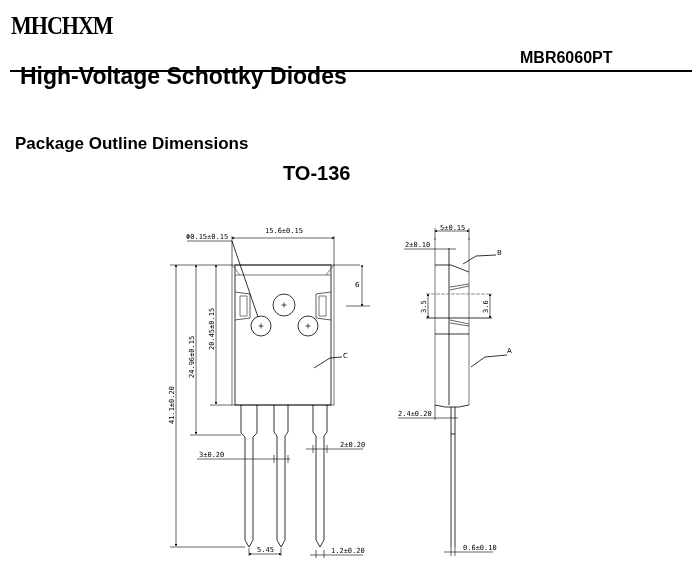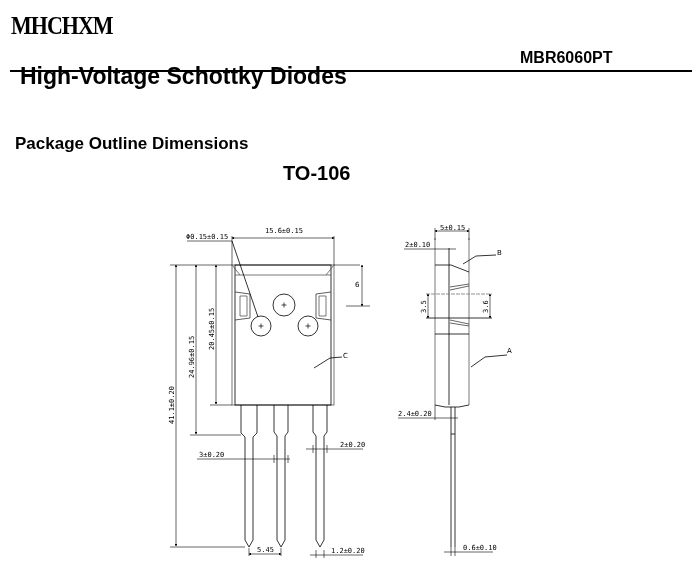--- a/index.html
+++ b/index.html
@@ -15,21 +15,21 @@
   .lbl { font-family:"DejaVu Sans", sans-serif; font-size:7px; fill:#000; }
 </style>
 </head>
 <body>
 
 <div class="brand">MHCHXM</div>
 <div class="title">High-Voltage Schottky Diodes</div>
 <div class="part">MBR6060PT</div>
 <div class="rule"></div>
 <div class="section">Package Outline Dimensions</div>
-<div class="pkg">TO-106</div>
+<div class="pkg">TO-136</div>
 
 <svg class="drawing" width="700" height="582" viewBox="0 0 700 582">
   <defs>
     <marker id="arr" viewBox="0 0 6 6" refX="5" refY="3" markerWidth="4" markerHeight="4" orient="auto-start-reverse">
       <path d="M0,0 L6,3 L0,6 z" fill="#000"></path>
     </marker>
   </defs>
 
   <g stroke="#000" stroke-width="0.8" fill="none">
 

